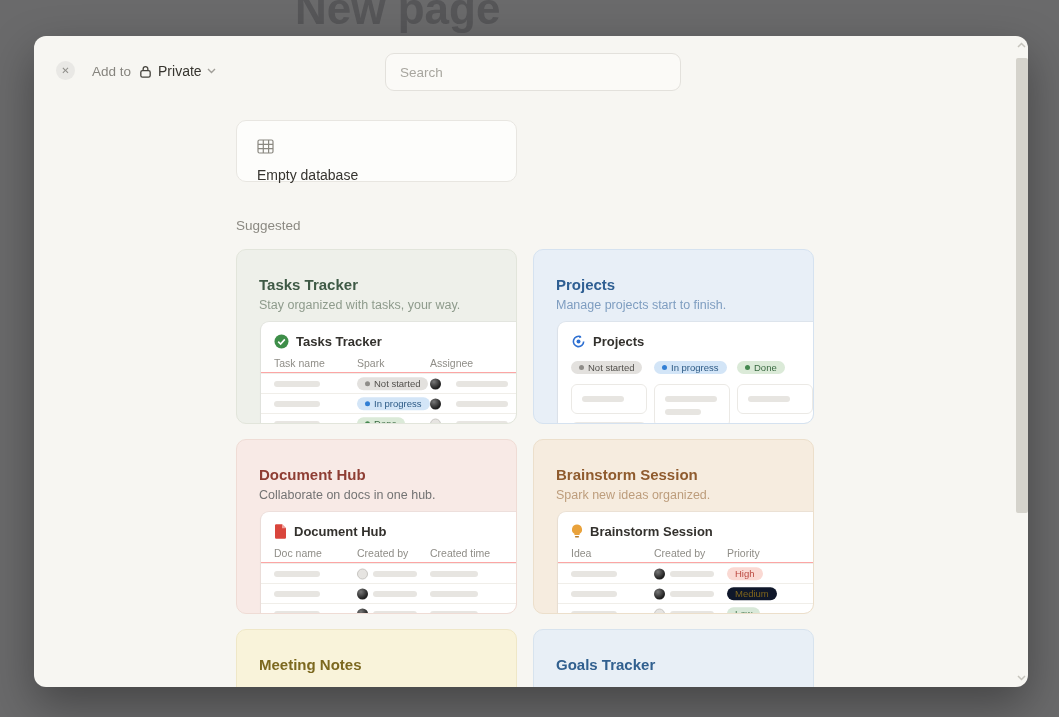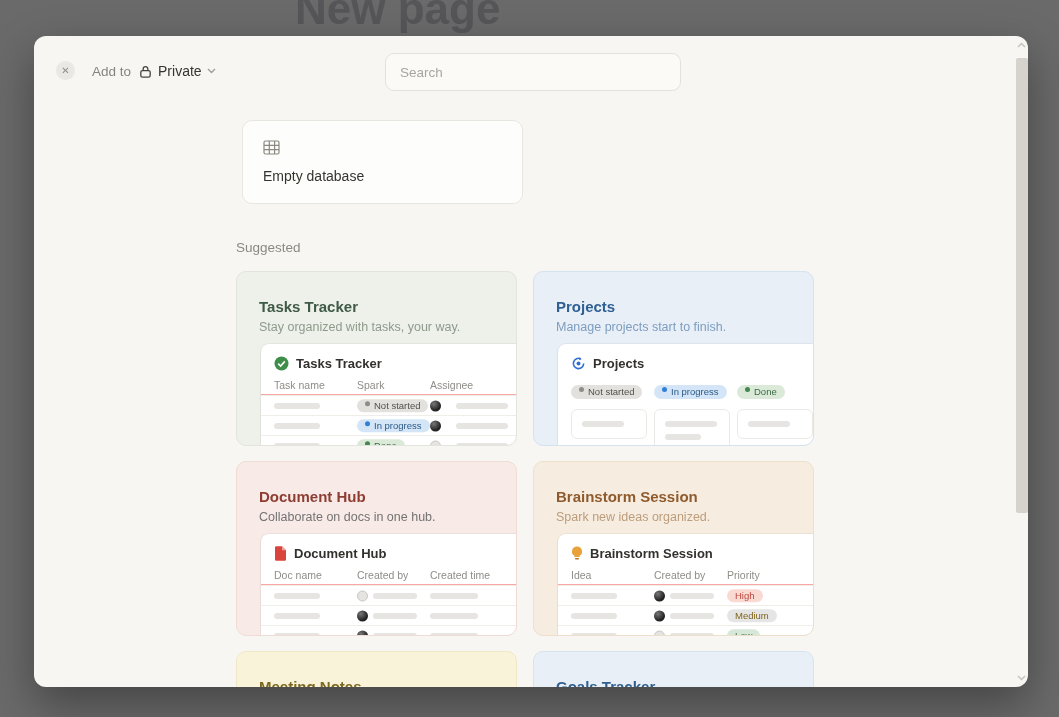--- a/index.html
+++ b/index.html
@@ -23,22 +23,22 @@
               font-family:inherit; padding:0; }
   .dest-label { font-size:14px; color:#37352f; font-weight:500; }
   .search { position:absolute; left:351px; top:17px; width:296px; height:38px; border-radius:9px;
             border:1px solid #e3e1dc; background:#fbfaf7; padding:0 14px; font-size:13.5px;
             color:#37352f; font-family:inherit; outline:none; }
   .search::placeholder { color:#a8a69f; }
 
   
   .content { position:absolute; left:202px; top:84px; width:580px; }
   .quick-row { display:flex; gap:16px; }
-  .quick-card { width:281px; height:84px; background:#fdfdfb; border:1px solid #e8e6e1; border-radius:10px;
-                padding:18px 20px; text-align:left; cursor:pointer; font-family:inherit;margin-left:6px; }
+  .quick-card { width:281px; height:62px; background:#fdfdfb; border:1px solid #e8e6e1; border-radius:10px;
+                padding:18px 20px; text-align:left; cursor:pointer; font-family:inherit; }
   .quick-icon { display:block; height:18px; margin-bottom:10px; }
   .quick-label { font-size:14px; color:#36342f; }
 
   .suggested { margin-top:36px; font-size:13.5px; color:#8b8982; }
 
   .grid { margin-top:16px; display:grid; grid-template-columns:281px 281px; gap:15px 16px; }
   .tcard { position:relative; width:281px; height:175px; border-radius:10px; overflow:hidden;
            border:1px solid rgba(0,0,0,0.05); cursor:pointer; }
   .t-title { position:absolute; left:22px; top:26px; font-size:15px; font-weight:600; }
   .t-desc  { position:absolute; left:22px; top:48px; font-size:12.5px; }
@@ -47,21 +47,21 @@
   .p-head { display:flex; align-items:center; gap:7px; padding:12px 13px 0; }
   .p-title { font-size:13px; font-weight:600; color:#33312d; }
   .p-cols { position:relative; height:16px; margin-top:8px; border-bottom:1px solid #fca5a5; }
   .p-cols span { position:absolute; font-size:10.5px; color:#8f8d87; }
   .c1 { left:13px; } .c2 { left:96px; } .c3 { left:169px; }
   .p-row { position:relative; height:20px; border-top:1px solid #f0eee9; }
   .p-row:first-of-type { border-top:none; }
   .p-row > * { position:absolute; top:50%; transform:translateY(-50%); }
   .bar { height:6px; border-radius:3px; background:#e7e5e1; display:inline-block; }
   .w42{width:42px;} .w46{width:46px;} .w44{width:44px;} .w48{width:48px;} .w52{width:52px;} .w36{width:36px;}
-  .pill { display:inline-flex; gap:4px; font-size:9.5px; padding:2px 8px;
+  .pill { display:inline-flex; align-items:center; gap:4px; font-size:9.5px; padding:2px 8px;
           border-radius:10px; white-space:nowrap; line-height:1; }
   .dot { width:5px; height:5px; border-radius:50%; display:inline-block; }
   .avatar { width:11px; height:11px; border-radius:50%; display:inline-block; }
   .avatar.dark  { background:radial-gradient(circle at 35% 30%, #777 0%, #222 65%); }
   .avatar.light { background:#e6e4e1; border:1px solid #c8c6c2; }
 
   
   .k-col { position:absolute; top:34px; width:76px; }
   .k-col .pill { margin-bottom:2px; }
   .k-card { background:#fff; border:1px solid #ebe9e5; border-radius:6px; padding:11px 10px; margin-top:8px; }
@@ -281,21 +281,21 @@
             <span class="avatar dark c2"></span>
             <span class="bar w44" style="left:112px"></span>
             <span class="pill c3" style="background: rgb(250, 217, 211); color: rgb(187, 73, 64);">
               <span>High</span>
             </span>
           </div>
           <div class="p-row">
             <span class="bar w46 c1"></span>
             <span class="avatar dark c2"></span>
             <span class="bar w44" style="left:112px"></span>
-            <span class="pill c3" style="background: #e5e5e5; color: rgb(126, 100, 28);">
+            <span class="pill c3" style="background: #0f172a; color: rgb(126, 100, 28);">
               <span>Medium</span>
             </span>
           </div>
           <div class="p-row">
             <span class="bar w46 c1"></span>
             <span class="avatar light c2"></span>
             <span class="bar w44" style="left:112px"></span>
             <span class="pill c3" style="background: rgb(216, 232, 216); color: rgb(69, 121, 79);">
               <span>Low</span>
             </span>

